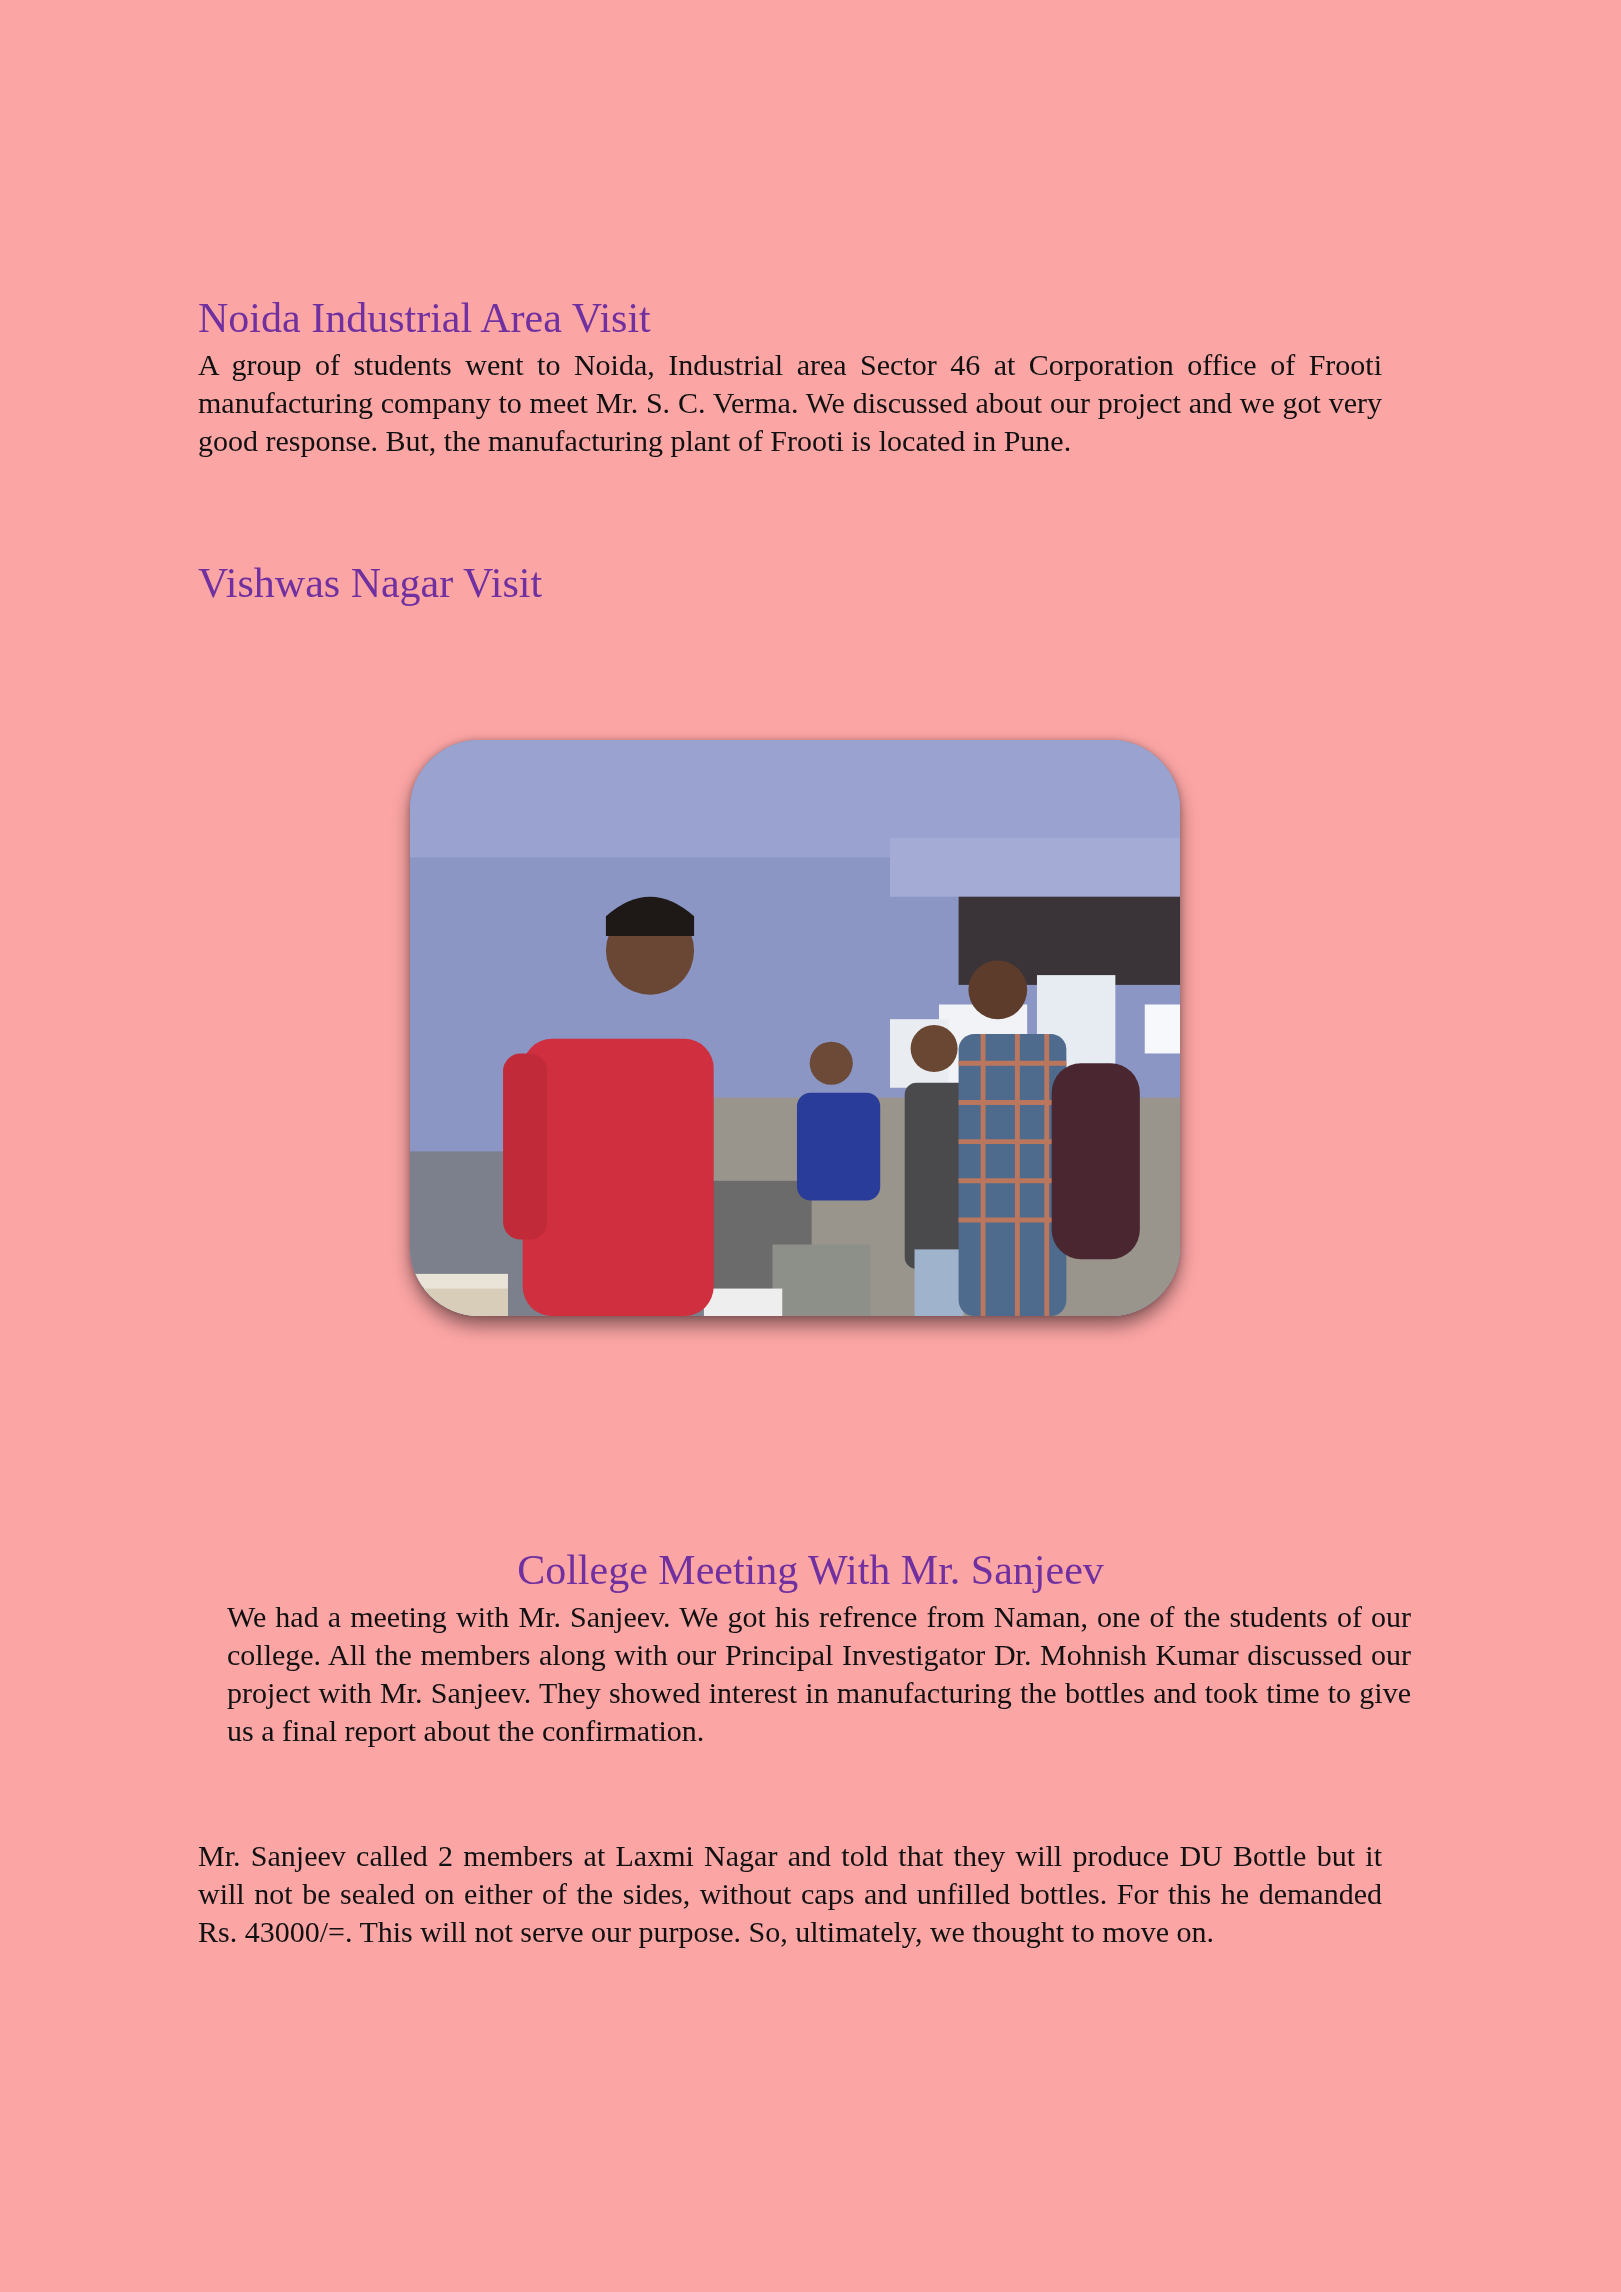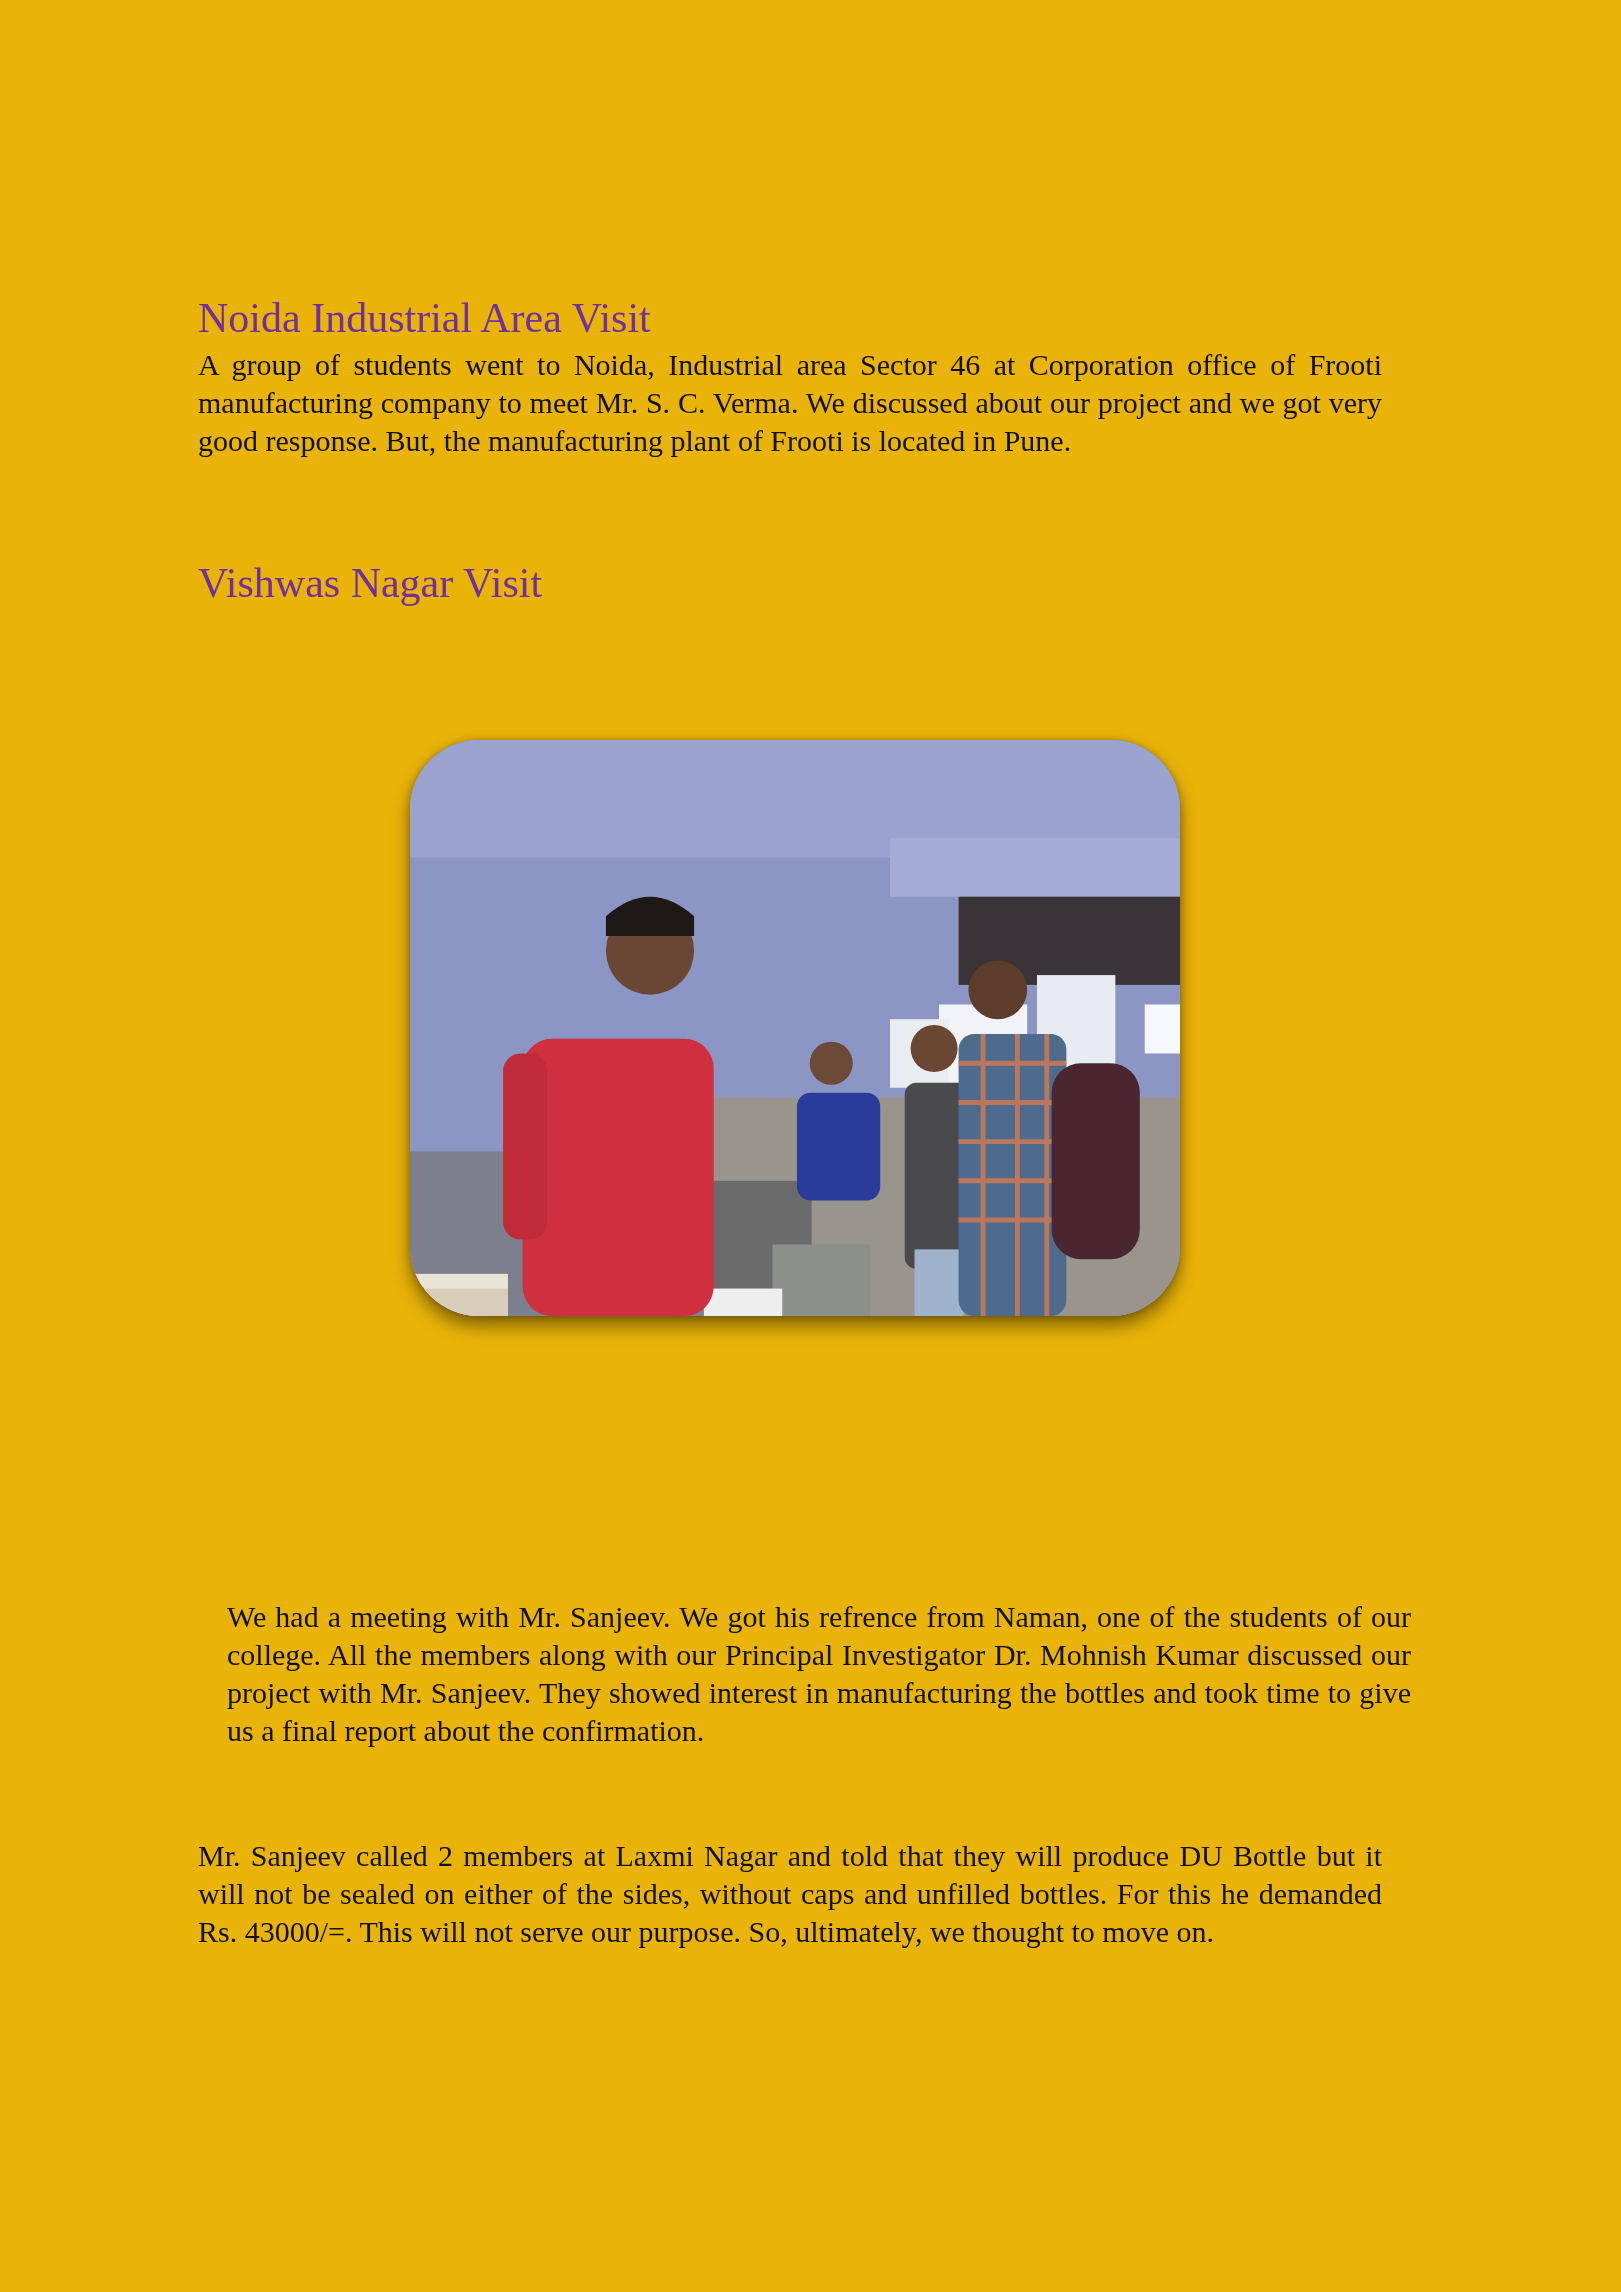--- a/index.html
+++ b/index.html
@@ -1,17 +1,17 @@
 <!DOCTYPE html>
 <html><head>
   <meta charset="utf-8">
   <style>
     html, body { margin: 0; padding: 0; background: #ffffff; }
     body { width: 1621px; height: 2293px; position: relative; overflow: hidden; }
-    .page { position: absolute; left: 0; top: 0; width: 1621px; height: 2293px; background: #eab308; }
+    .page { position: absolute; left: 0; top: 0; width: 1621px; height: 2293px; background: #fca5a5; }
     .heading {
       position: absolute;
       font-family: "Liberation Serif", "DejaVu Serif", serif;
       color: #7030a0;
       font-size: 42px;
       line-height: 49px;
       margin: 0;
       font-weight: normal;
       white-space: nowrap;
     }
@@ -103,17 +103,18 @@
 
       <rect x="655" y="330" width="90" height="200" rx="30" fill="#4a2730"></rect>
 
       <circle cx="245" cy="215" r="45" fill="#6a4634"></circle>
       <path d="M200 180 Q245 140 290 180 L290 200 L200 200 Z" fill="#1e1816"></path>
       <rect x="115" y="305" width="195" height="283" rx="30" fill="#cf2f3f"></rect>
       <rect x="95" y="320" width="45" height="190" rx="18" fill="#c12a39"></rect>
     </svg>
   </div>
 
+  <h2 class="heading" id="h3">College Meeting With Mr. Sanjeev</h2>
   <p class="para" id="p3">We had a meeting with Mr. Sanjeev. We got his refrence from Naman, one of the students of our college. All the members along with our Principal Investigator Dr. Mohnish Kumar discussed our project with Mr. Sanjeev. They showed interest in manufacturing the bottles and took time to give us a final report about the confirmation.</p>
   <p class="para" id="p4">Mr. Sanjeev called 2 members at Laxmi Nagar and told that they will produce DU Bottle but it will not be sealed on either of the sides, without caps and unfilled bottles. For this he demanded Rs. 43000/=. This will not serve our purpose. So, ultimately, we thought to move on.</p>
 
 </div>
 
 
 </body></html>

